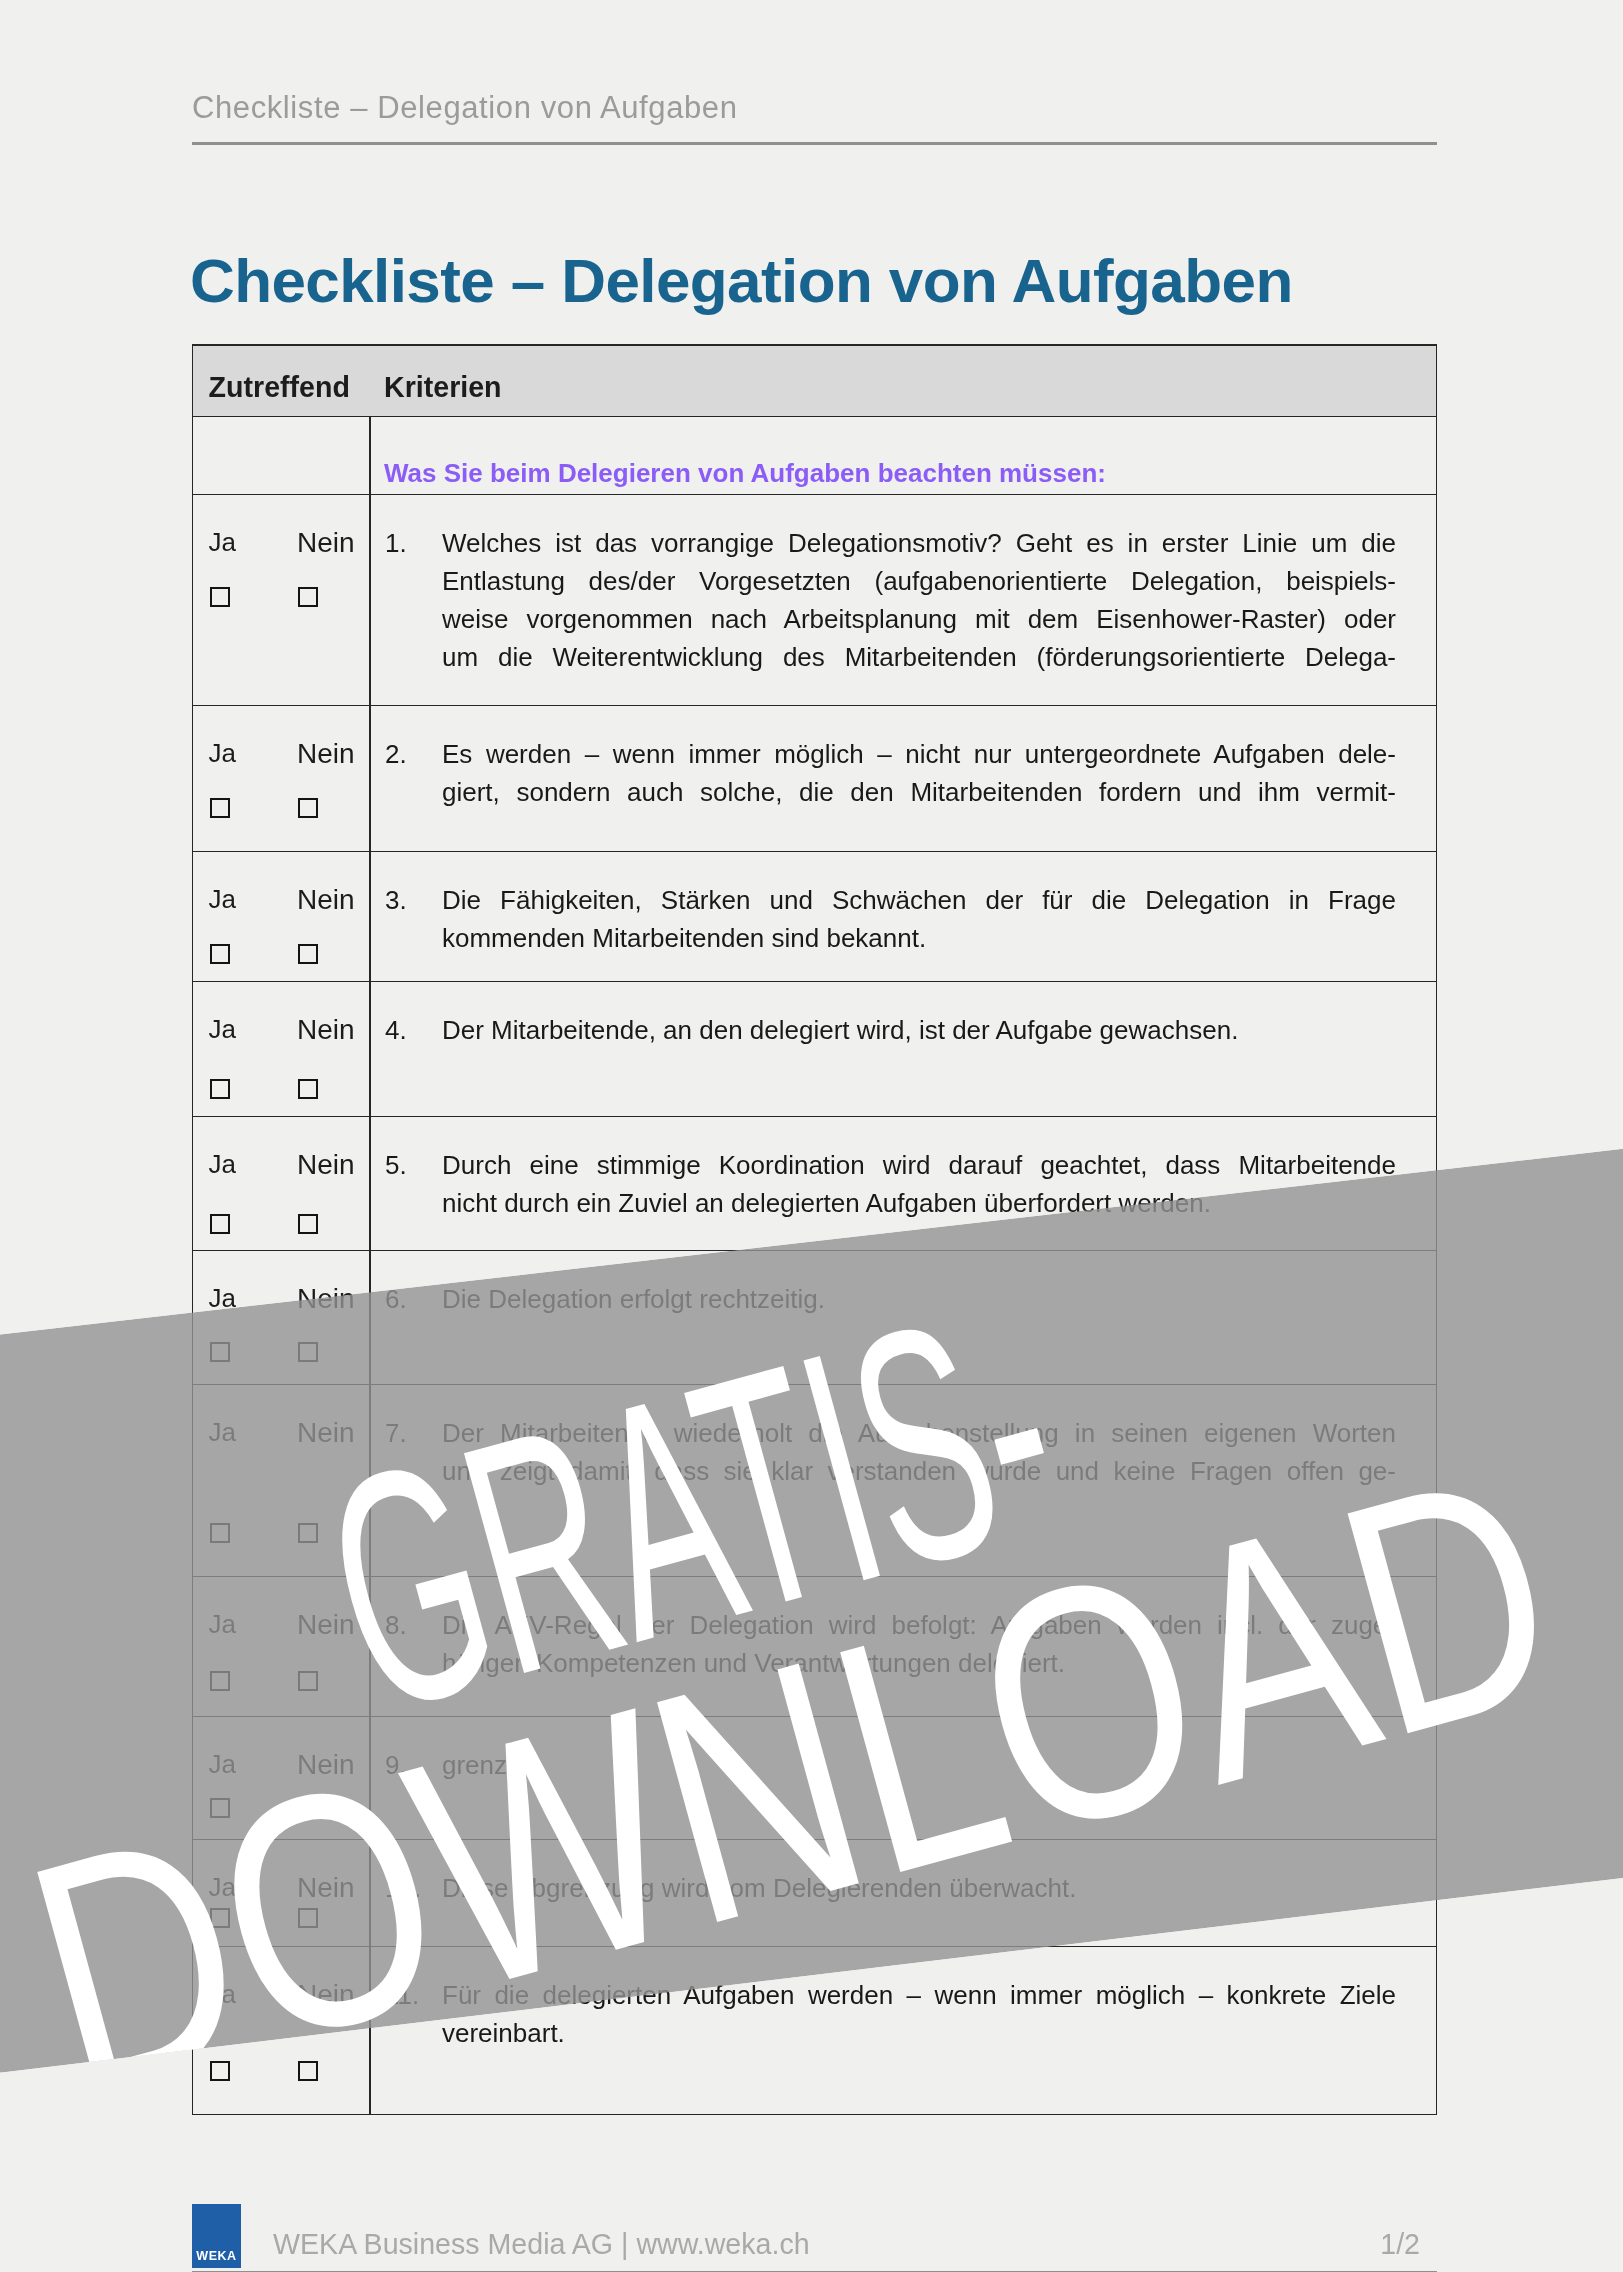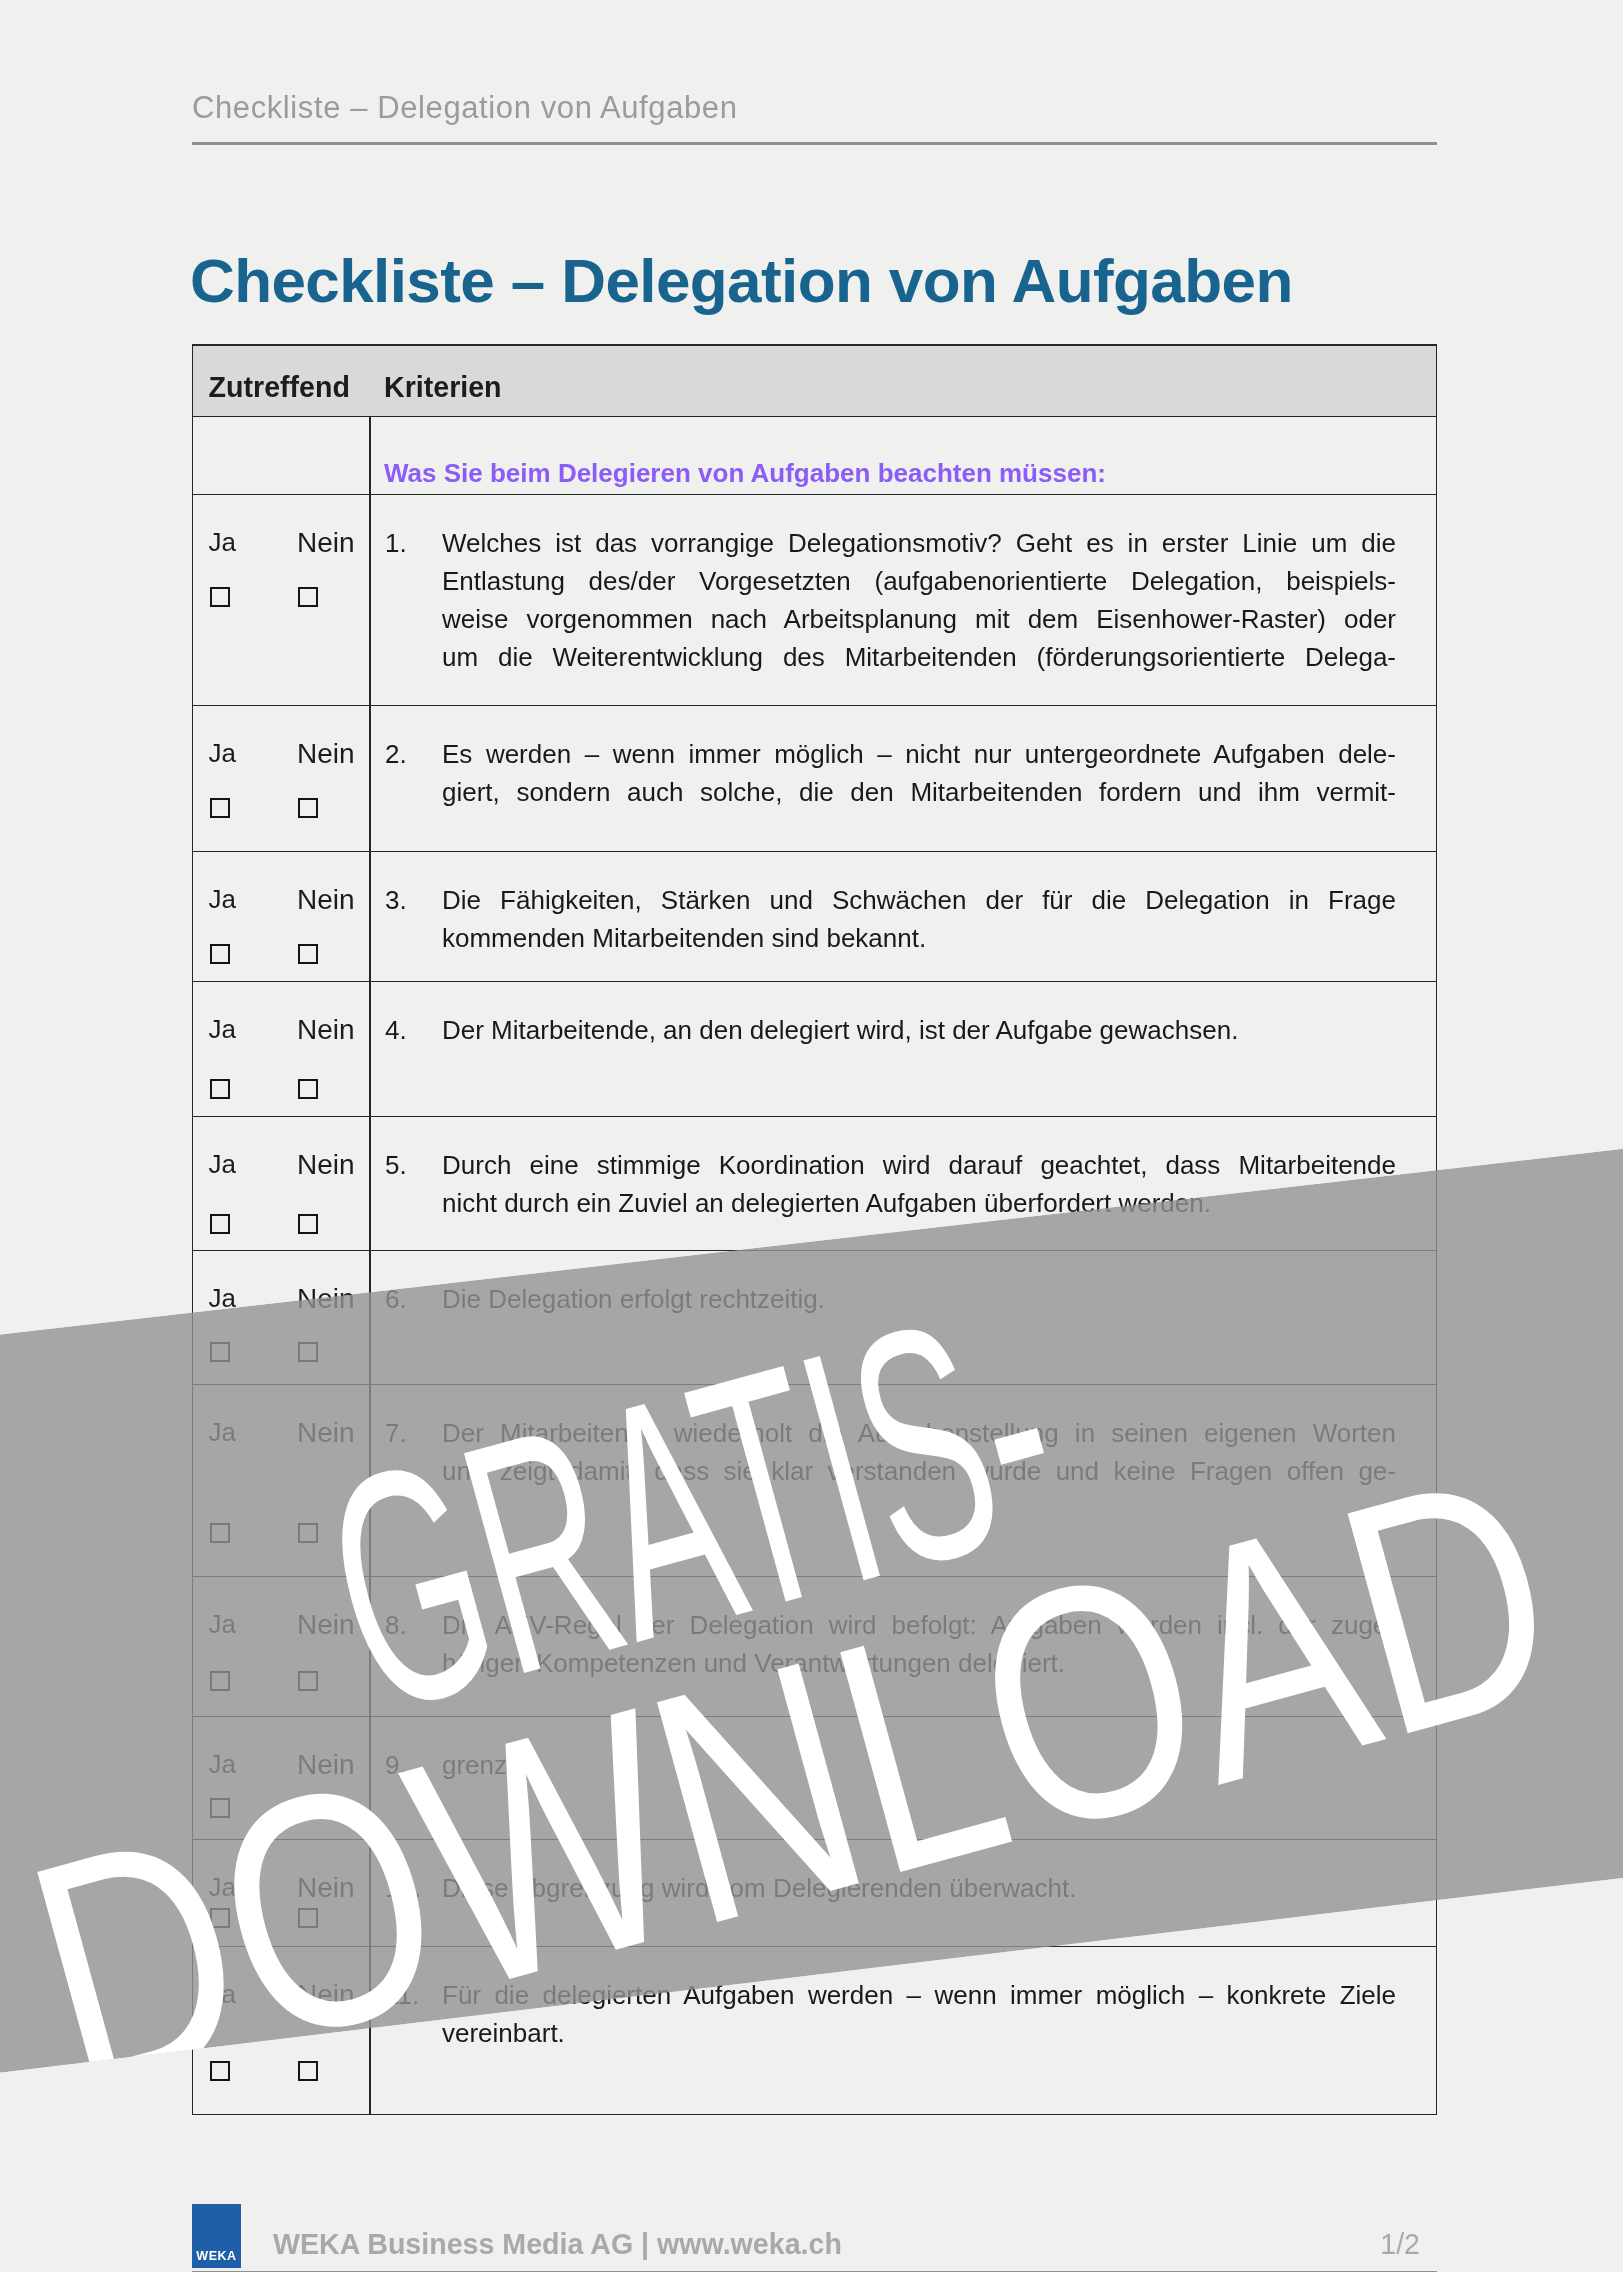--- a/index.html
+++ b/index.html
@@ -32,21 +32,21 @@
   .critlines{margin-left:57px;}
   .cl{text-align:justify;text-align-last:justify;}
   .cl.last{text-align-last:left;}
   
   .wmark{left:0;top:0;pointer-events:none;}
   .wmtext{fill:#ffffff;font-family:"Liberation Sans","DejaVu Sans",sans-serif;font-weight:normal;}
   
   .logo{left:192px;top:2204px;width:49px;height:64px;background:#1e5fa8;}
   .logotxt{position:absolute;left:0;right:0;bottom:5.2px;text-align:center;color:#ffffff;
            font-size:13.6px;font-weight:bold;letter-spacing:0.6px;transform:scaleX(0.92);}
-  .foottxt{left:273px;top:2228px;font-size:28.6px;color:#a9a9a9;font-weight:bold;}
+  .foottxt{left:273px;top:2228px;font-size:28.6px;color:#a9a9a9;}
   .footpage{top:2228px;right:203px;font-size:28.6px;color:#a9a9a9;}
   .footrule{left:192px;top:2271px;width:1245px;height:2.6px;background:#8f8f8f;}
 </style>
 </head>
 <body>
 
 <div class="abs runhead">Checkliste – Delegation von Aufgaben</div>
 <div class="abs runrule"></div>
 
 <div class="abs title">Checkliste – Delegation von Aufgaben</div>

